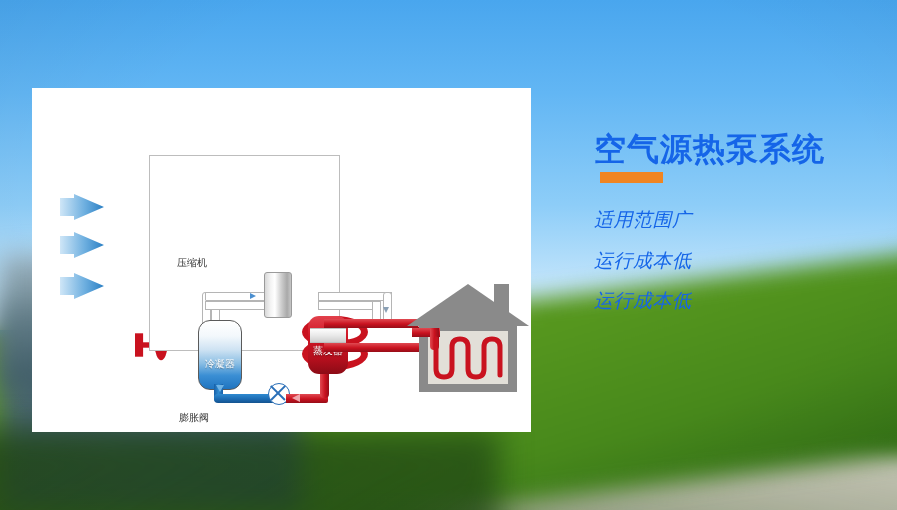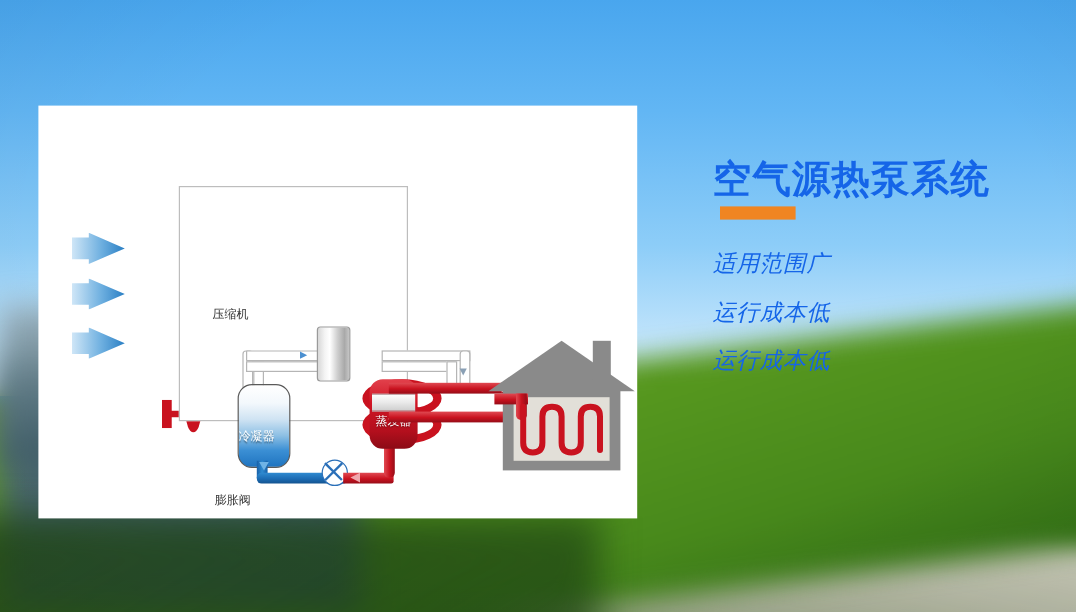--- a/index.html
+++ b/index.html
@@ -124,21 +124,21 @@
   }
 
   
   .condenser{
     position:absolute;left:166px;top:232px;width:42px;height:68px;
     border:1.5px solid #5a5a5a;border-radius:12px;
     background:linear-gradient(180deg,#ffffff 0%,#f3f8fc 22%,#cfe3f3 42%,#8cbfe4 62%,#3b8fd4 80%,#1f74c0 100%);
     overflow:hidden;
   }
   .cond-label{
-    position:absolute;left:0;right:0;top:36px;text-align:left;
+    position:absolute;left:0;right:0;top:36px;text-align:center;
     color:#ffffff;font-size:10px;letter-spacing:0px;
     font-family:"DejaVu Sans","Liberation Sans",sans-serif;
     text-shadow:0 1px 1px rgba(0,0,0,.35);
   }
   .cond-out-v{
     position:absolute;left:182px;top:296px;width:9px;height:18px;
     background:linear-gradient(90deg,#1760a8,#2f8ad0,#1760a8);border-radius:0 0 4px 4px;
   }
   .blue-pipe{
     position:absolute;left:182px;top:306px;width:76px;height:9px;

